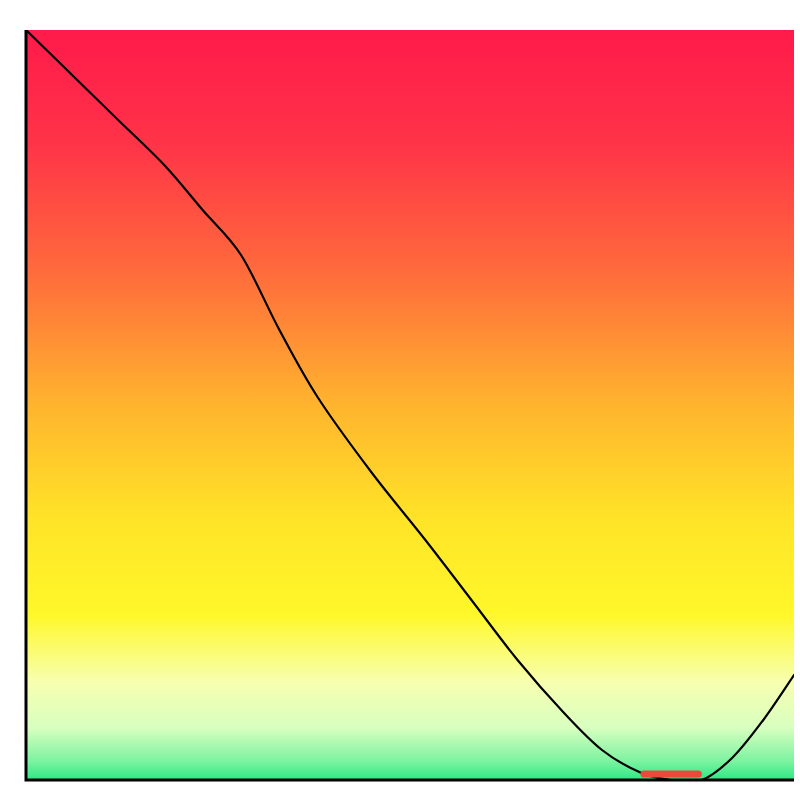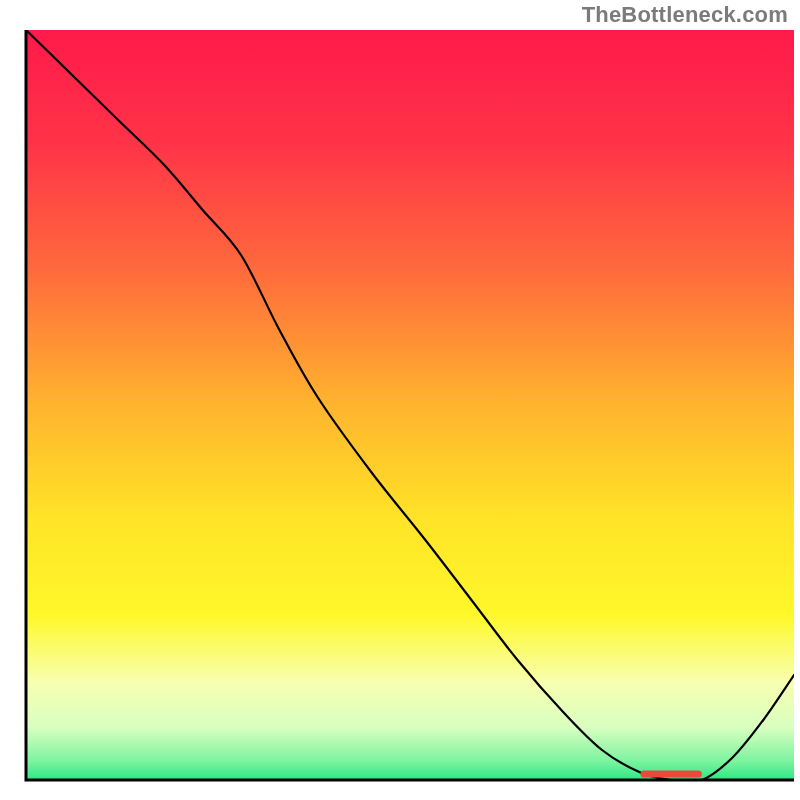--- a/index.html
+++ b/index.html
@@ -27,21 +27,20 @@
     user-select: none;
   }
   svg {
     display: block;
   }
 </style>
 </head>
 <body>
 
 <div class="stage">
-  <div class="watermark">TheBottleneck.com</div>
 
   <svg id="chart-svg" width="800" height="800" viewBox="0 0 800 800">
     <defs>
       <linearGradient id="bg-grad" x1="0" y1="0" x2="0" y2="1">
           <stop offset="0.00%" stop-color="#ff1a4a"></stop>
           <stop offset="15.00%" stop-color="#ff3348"></stop>
           <stop offset="32.00%" stop-color="#ff6a3c"></stop>
           <stop offset="50.00%" stop-color="#ffb42e"></stop>
           <stop offset="65.00%" stop-color="#ffe327"></stop>
           <stop offset="78.00%" stop-color="#fff82a"></stop>

